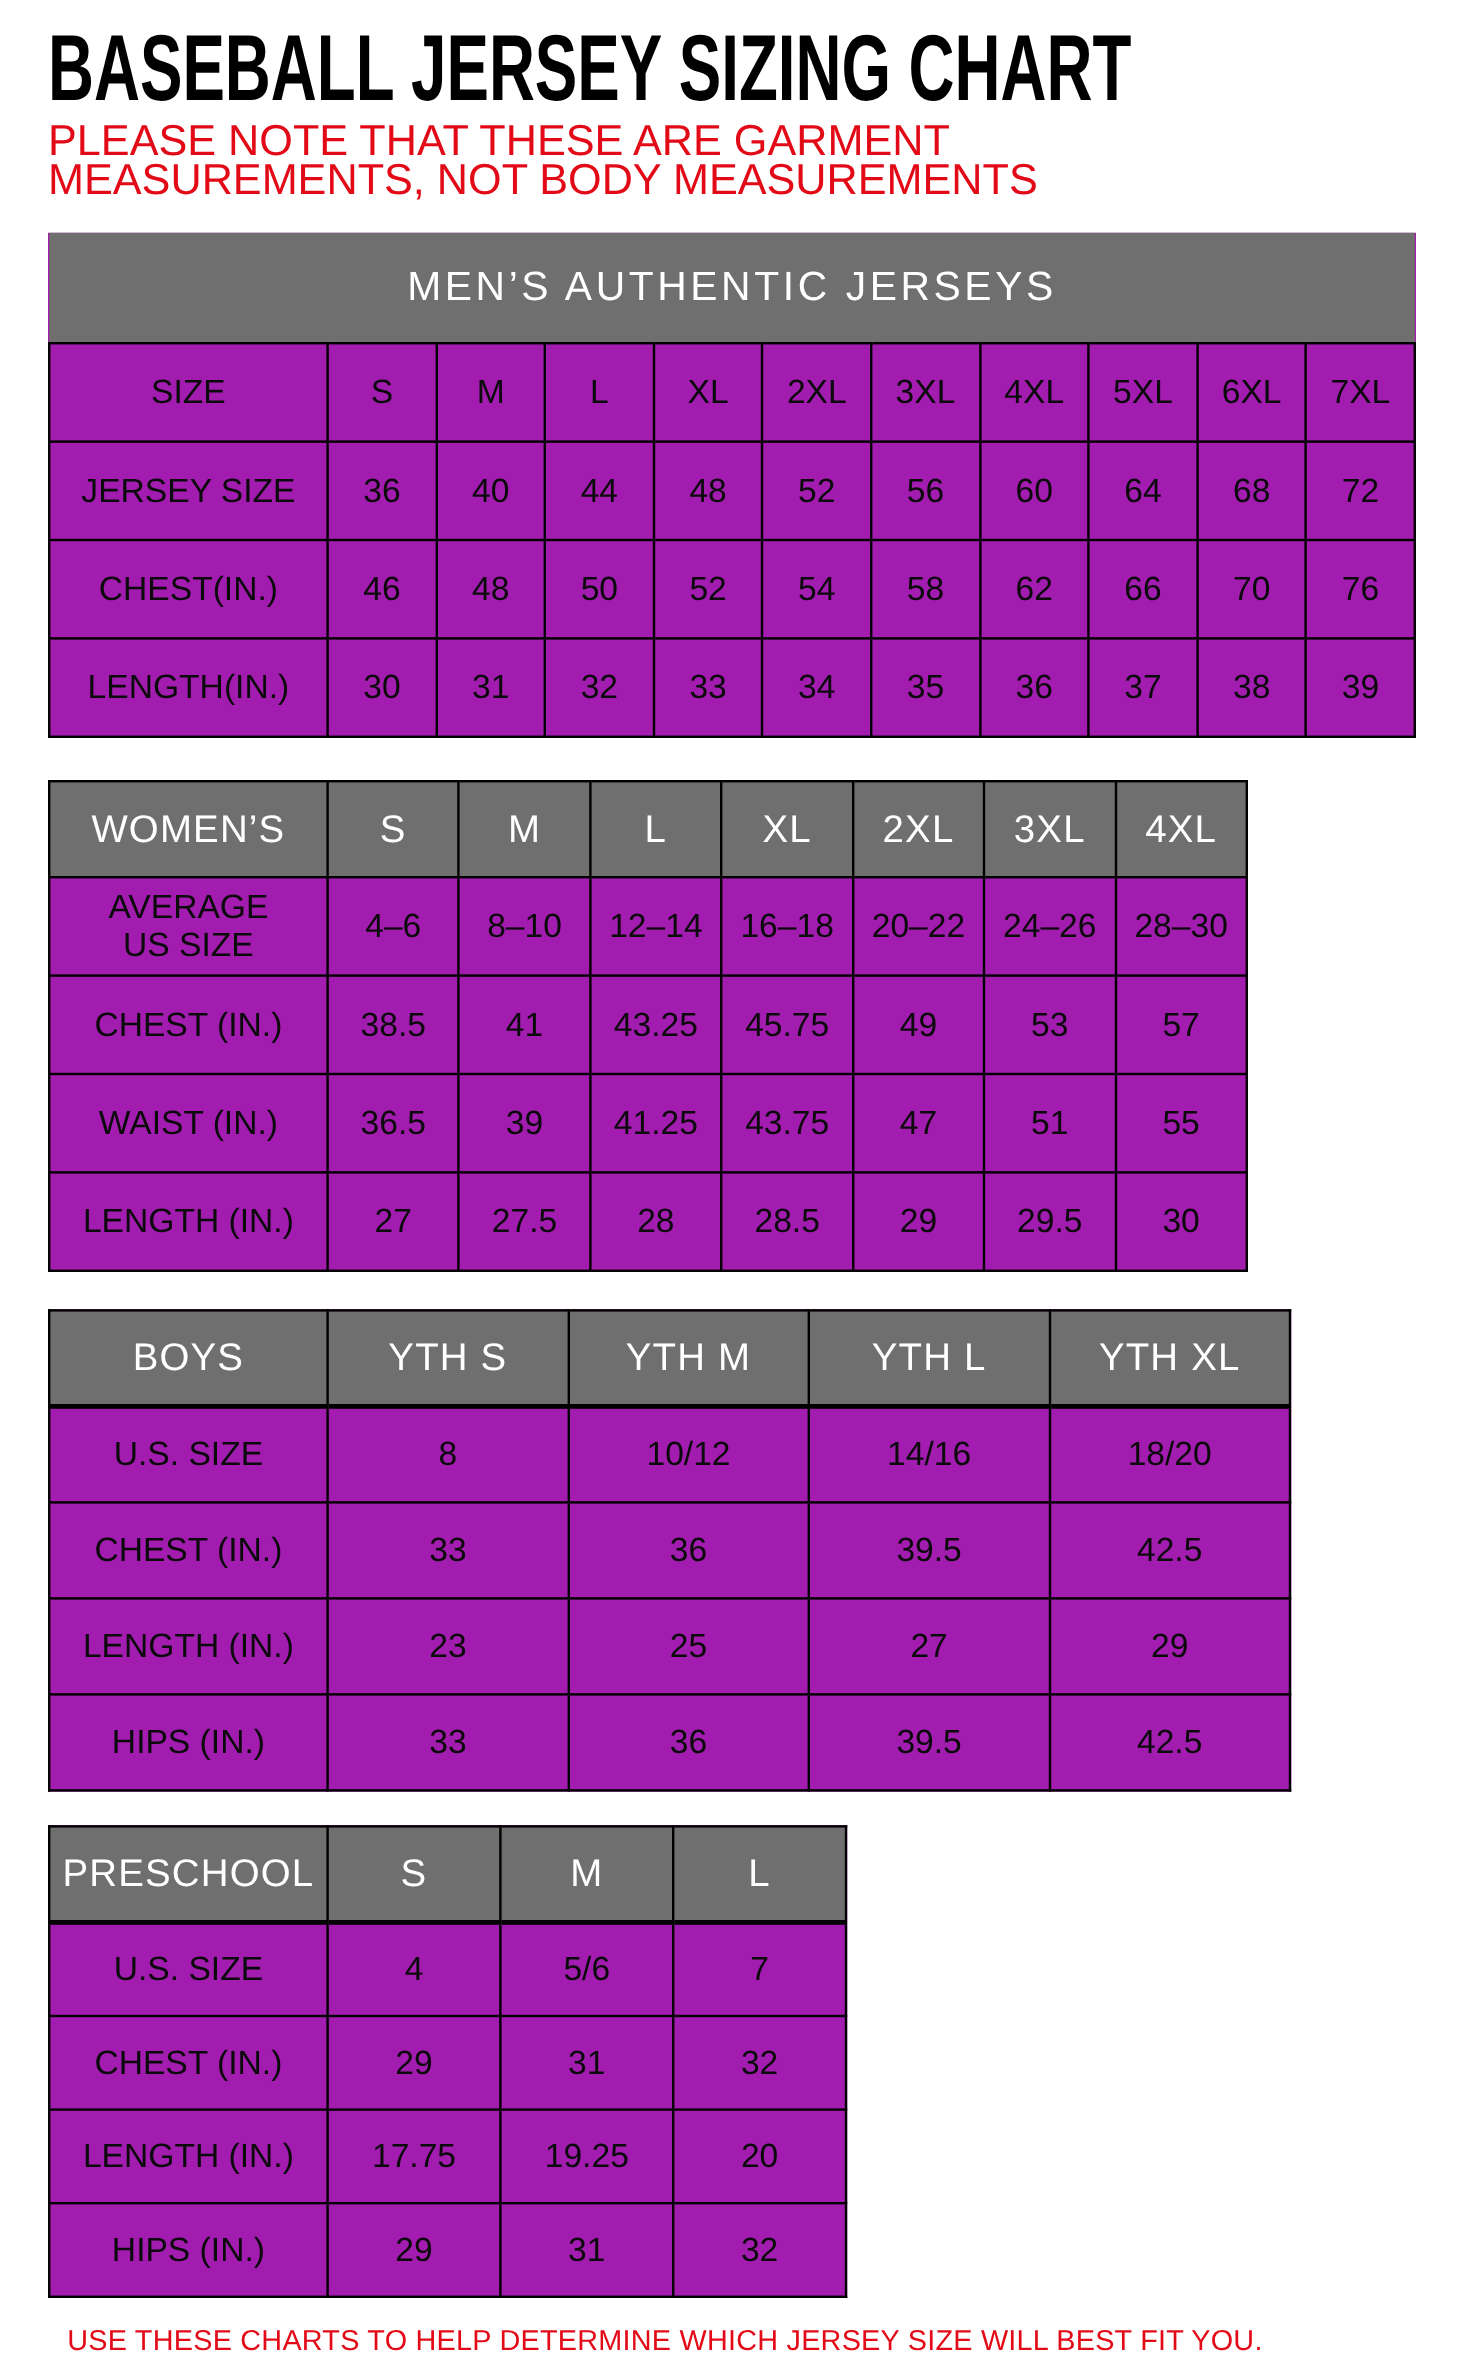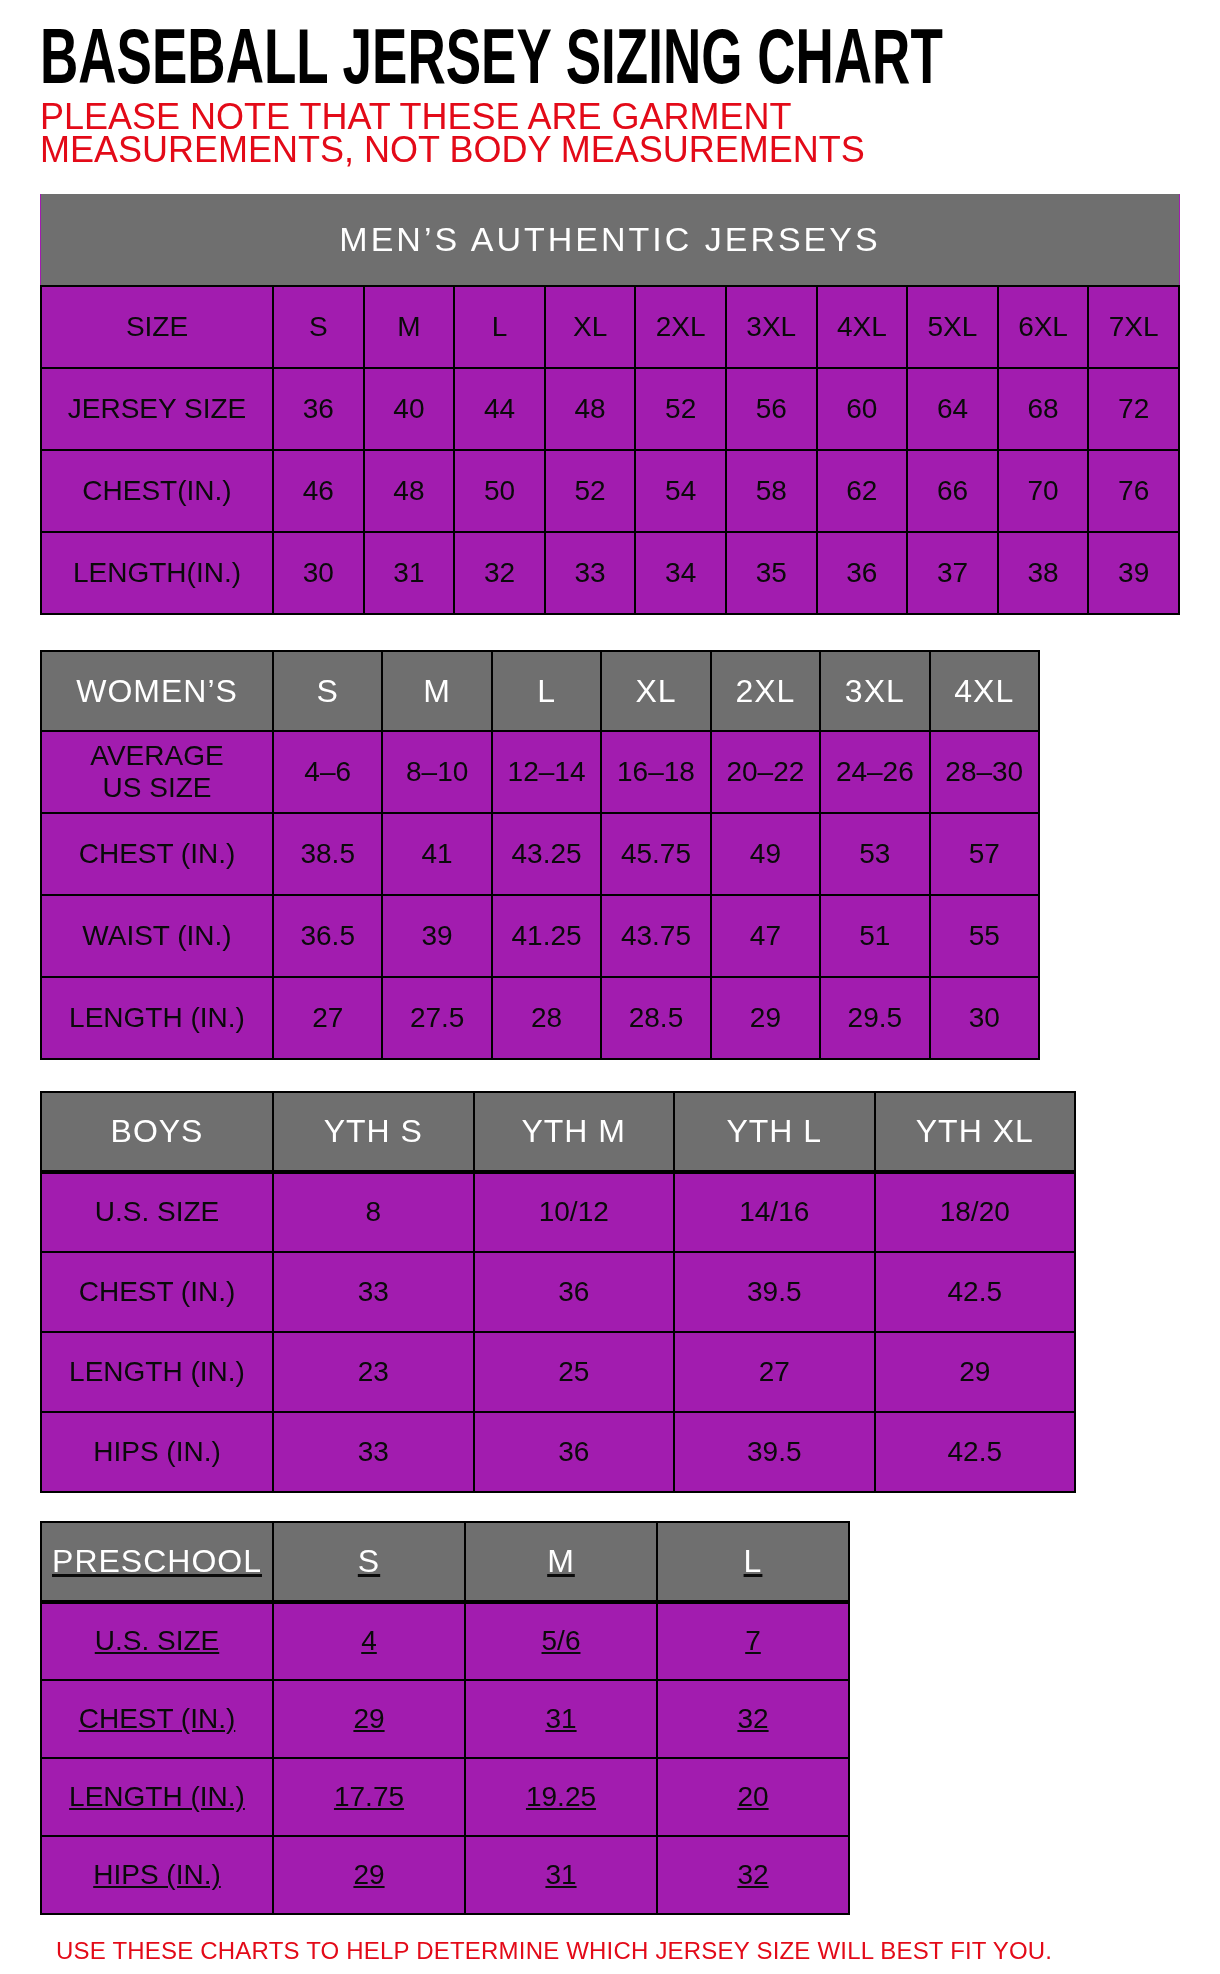--- a/index.html
+++ b/index.html
@@ -50,21 +50,21 @@
   td.gray {
     background: var(--gray, #6f6f6f);
     color: var(--grayText, #fff);
     font-size: 32px;
     letter-spacing: 1px;
   }
 
   #t-mens   { width: 1140px; margin-top: 28px; }
   #t-womens { width: 1000px; margin-top: 35px; }
   #t-boys   { width: 1036px; margin-top: 31px; }
-  #t-pre    { width: 810px;  margin-top: 28px; text-decoration: underline; }
+  #t-pre    { width: 666px;  margin-top: 28px; }
 
   col.c-label { width: 232px; }
 
   #t-mens tr   { height: 82px; }
   #t-womens tr { height: 82px; }
   #t-boys tr   { height: 80px; }
   #t-pre tr    { height: 78px; }
   #t-mens tr:first-child   { height: 92px; }
   #t-womens tr:first-child { height: 80px; }
   #t-boys tr:first-child   { height: 80px; }

